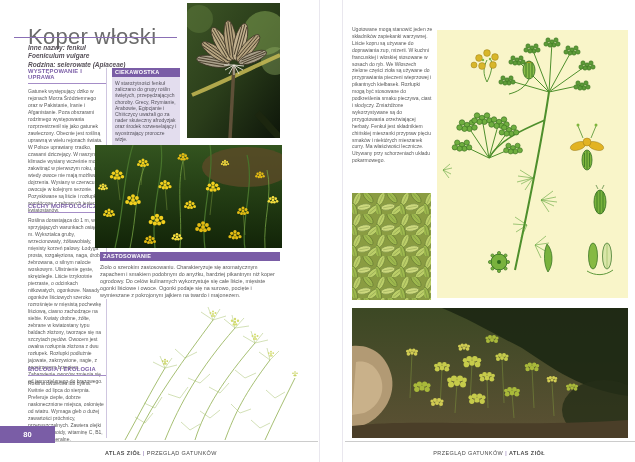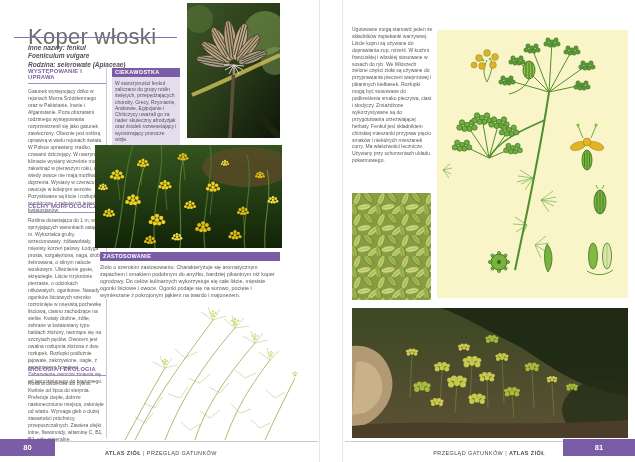--- a/index.html
+++ b/index.html
@@ -33,21 +33,21 @@
   .ph-flowers{left:95px;top:145px;width:187px;height:103px;}
   .ill-sketch{left:95px;top:298px;width:218px;height:142px;}
   .ph-seeds{left:352px;top:193px;width:79px;height:107px;}
   .ill-plate{left:437px;top:30px;width:191px;height:268px;}
   .ph-field{left:352px;top:308px;width:276px;height:130px;}
   figure svg{display:block;width:100%;height:100%;}
 
   .right-body{left:352px;top:26px;width:81px;font-size:5px;line-height:6.9px;color:#5a5a5a;margin:0;}
 
   .footer-line{top:441px;height:1px;background:#cccccc;}
-  .pagenum-box{top:439px;width:55px;height:17px;background:#7a5da6;color:#ffffff;font-size:7.5px;font-weight:bold;text-align:center;line-height:17px;}
+  .pagenum-box{top:426px;width:55px;height:17px;background:#7a5da6;color:#ffffff;font-size:7.5px;font-weight:bold;text-align:center;line-height:17px;}
   .pagenum-box.right{width:72px;}
   .footer-label{top:450px;font-size:5.5px;letter-spacing:.4px;color:#4a4a4a;}
   .footer-label b{font-weight:bold;}
   .footer-label .sep{color:#7a5da6;margin:0 2px;}
 </style>
 </head>
 <body>
 
 <div class="spread">
 
@@ -432,15 +432,14 @@
         <use href="#fb" transform="translate(112,40) scale(0.9)"></use>
           <use href="#fb" transform="translate(85,95)"></use>
       </g>
     </svg>
   </figure>
 
   <div class="abs footer-line" style="left:345px;width:290px;"></div>
   <div class="abs footer-label" style="right:90px;text-align:right;">
     <span>PRZEGLĄD GATUNKÓW</span><span class="sep">|</span><b>ATLAS ZIÓŁ</b>
   </div>
-  <div class="abs pagenum-box right" style="left:563px;">81</div>
 
 </div>
 
 </body></html>

